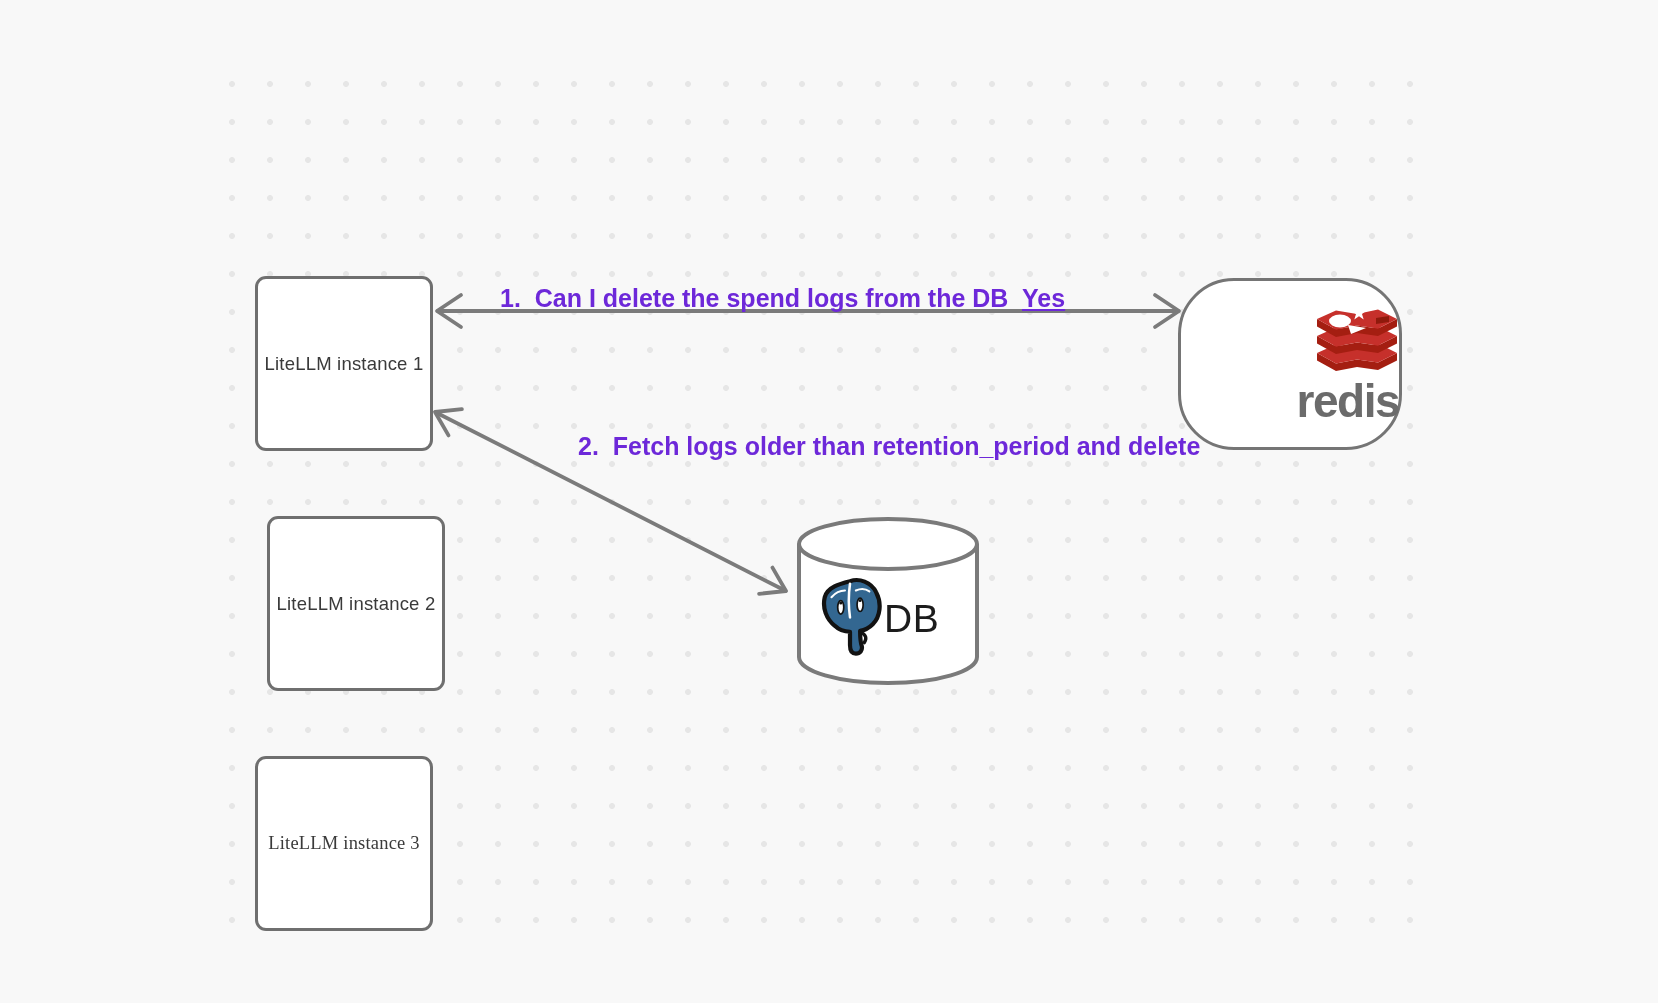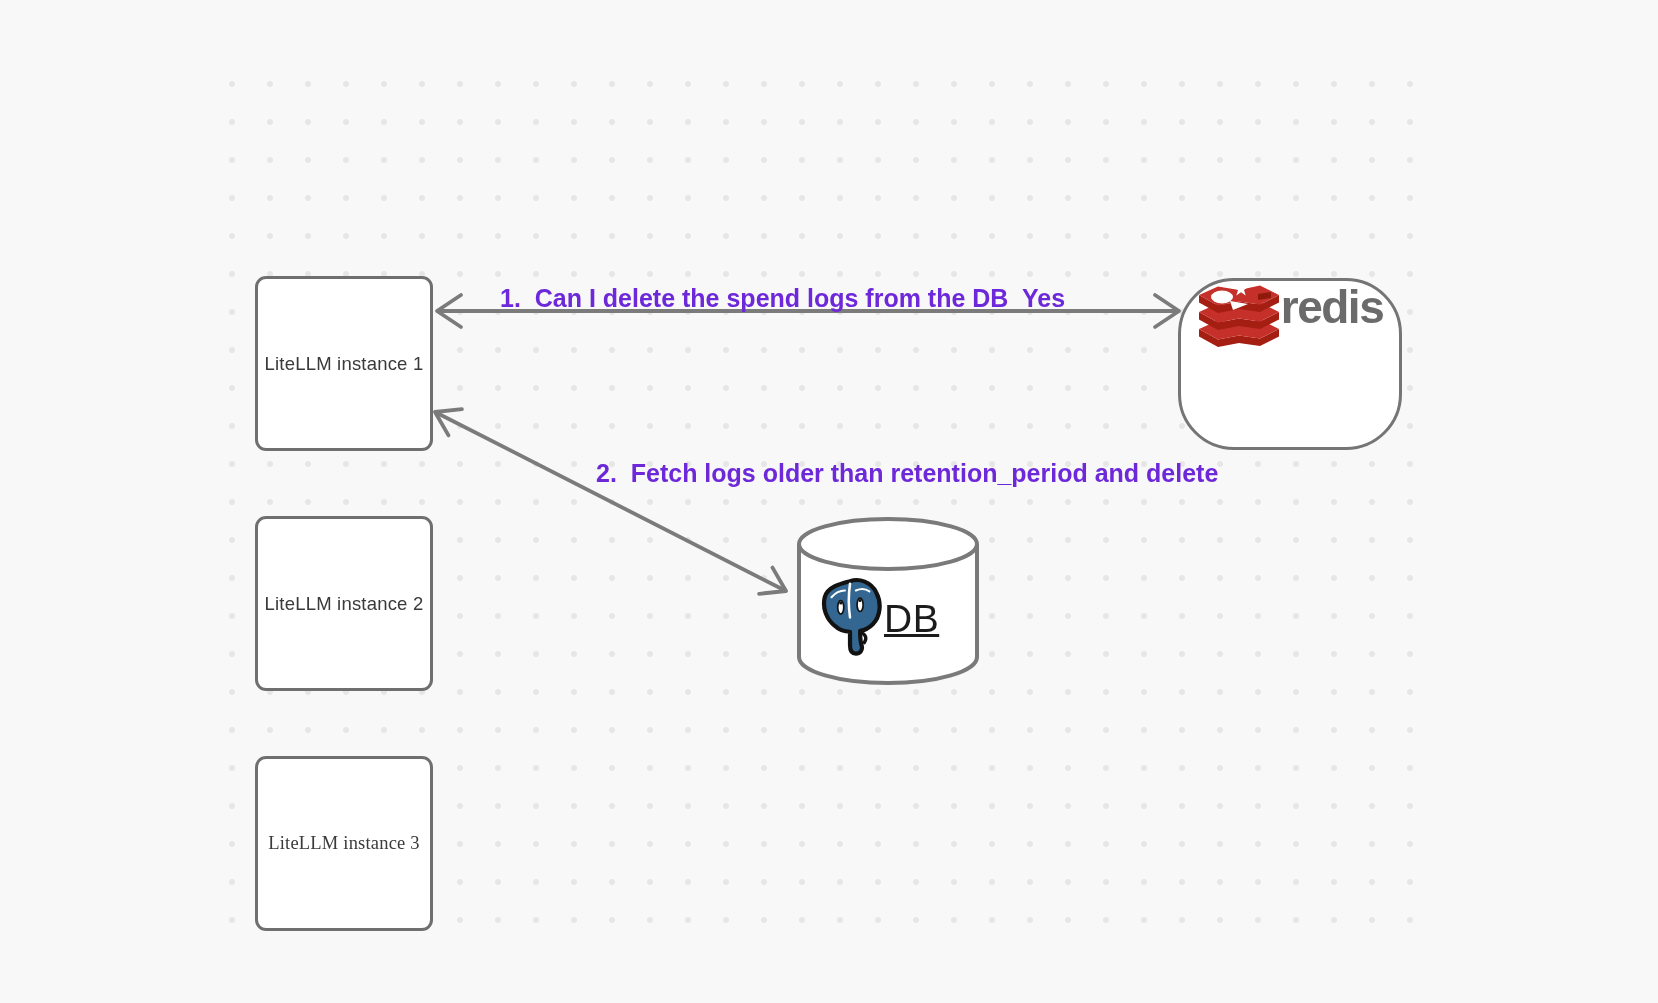--- a/index.html
+++ b/index.html
@@ -13,42 +13,42 @@
     background-image:radial-gradient(circle, #e6e6e6 2.6px, transparent 3.3px);
     background-size:38px 38px;
   }
   .node-box {
     position:absolute; left:255px; width:178px; height:175px;
     background:#ffffff; border:3.5px solid #6f6f6f; border-radius:11px;
     box-sizing:border-box; display:flex; align-items:center; justify-content:center;
   }
   .node-box .box-label { font-size:18.5px; color:#3a3a3a; letter-spacing:0.2px; }
   .box-1 { top:276px; }
-  .box-2 { top:516px; }
+  .box-2 { top:516px;margin-left:12px; }
   .box-3 { top:756px;font-family:Liberation Serif, serif; }
   .redis-node {
     position:absolute; left:1178px; top:278px; width:224px; height:172px;
     background:#ffffff; border:3.5px solid #757575; border-radius:56px;
-    box-sizing:border-box; display:flex; flex-direction:row;
-    align-items:flex-start; justify-content:center;
+    box-sizing:border-box; display:flex; flex-direction:column;
+    align-items:flex-end; justify-content:center;
   }
   .redis-word {
     font-size:46px; font-weight:bold; color:#6b6b6b;
     letter-spacing:-1.5px; line-height:1; margin-top:3px;
   }
   .edge-label {
     position:absolute; font-size:25px; font-weight:bold; color:#6d28d9;
     white-space:pre; line-height:1.1;
   }
   .edge-label-1 { left:500px; top:285px; }
-  .edge-label-yes { left:1022px; top:285px; }
-  .edge-label-2 { left:596px; top:433px;margin-top:27px; }
+  .edge-label-yes { left:1022px; top:285px;text-decoration:underline; }
+  .edge-label-2 { left:578px; top:433px; }
   .db-label {
     position:absolute; left:884px; top:599px;
-    font-size:39px; color:#1c1c1c; letter-spacing:0.5px; line-height:1;text-decoration:underline;
+    font-size:39px; color:#1c1c1c; letter-spacing:0.5px; line-height:1;
   }
   .abs { position:absolute; }
   svg { display:block; }
   .overlay { position:absolute; left:0; top:0; }
 </style>
 </head>
 <body>
 
 <div class="canvas">
 

